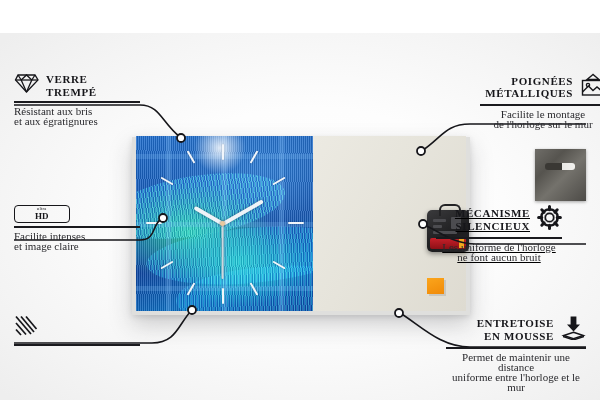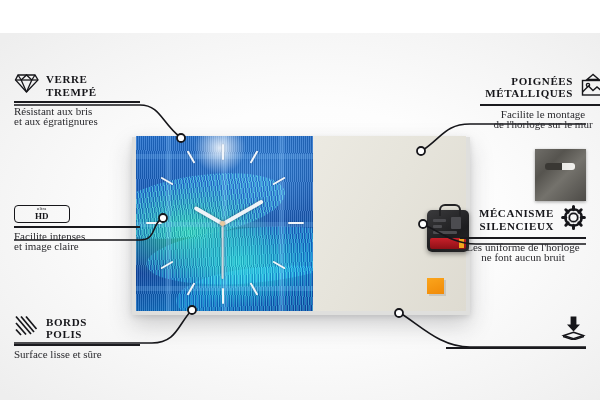--- a/index.html
+++ b/index.html
@@ -212,29 +212,22 @@
     <div class="head">
       <span class="icon">
         <svg width="25" height="22" viewBox="0 0 25 22" fill="none" stroke="#16161a" stroke-width="1.7">
           <path d="M2 1.5L17 19"></path>
             <path d="M7 1.5L20 17"></path>
             <path d="M12 1.5L22.5 14"></path>
           <path d="M2 8L12 19.5"></path>
             <path d="M2 14.5L7 20"></path>
         </svg>
       </span>
-      <span class="title">
-        <span>BORDS</span><br>
-        <span>POLIS</span>
-      </span>
-    </div>
-    <div class="rule"></div>
-    <div class="sub">
-      <span>Surface lisse et sûre</span>
-    </div>
+    </div>
+    <div class="rule"></div>
   </div>
 
   <div class="feat right" style="left:480px;top:40px;width:126px;">
     <div class="head">
       <span class="title">
         <span>POIGNÉES</span><br>
         <span>MÉTALLIQUES</span>
       </span>
       <span class="icon">
         <svg width="26" height="24" viewBox="0 0 26 24" fill="none" stroke="#16161a" stroke-width="1.4">
@@ -245,21 +238,21 @@
         </svg>
       </span>
     </div>
     <div class="rule"></div>
     <div class="sub">
       <span>Facilite le montage</span><br>
       <span>de l'horloge sur le mur</span>
     </div>
   </div>
 
-  <div class="feat right" style="left:460px;top:172px;width:126px;">
+  <div class="feat right" style="left:436px;top:172px;width:126px;text-decoration:underline;">
     <div class="head">
       <span class="title">
         <span>MÉCANISME</span><br>
         <span>SILENCIEUX</span>
       </span>
       <span class="icon">
         <svg width="25" height="25" viewBox="0 0 25 25" fill="none" stroke="#16161a" stroke-width="1.9">
           <path d="M12.5 2.2l2.6.6.9-1.1 2.1 1.5-.3 1.4 1.9 1.9 1.4-.3 1.5 2.1-1.1.9.6 2.6-1.3.6v2.7l1.3.6-.6 2.6 1.1.9-1.5 2.1-1.4-.3-1.9 1.9.3 1.4-2.1 1.5-.9-1.1-2.6.6-2.6-.6-.9 1.1-2.1-1.5.3-1.4-1.9-1.9-1.4.3L2 17.4l1.1-.9-.6-2.6" stroke-linejoin="round" opacity="0"></path>
           <circle cx="12.5" cy="12.5" r="4.4"></circle>
           <path d="M12.5 1.6v3.2M12.5 20.2v3.2M1.6 12.5h3.2M20.2 12.5h3.2M4.8 4.8l2.3 2.3M17.9 17.9l2.3 2.3M20.2 4.8l-2.3 2.3M7.1 17.9l-2.3 2.3" stroke-linecap="round" stroke-width="3"></path>
@@ -271,24 +264,32 @@
     </div>
     <div class="rule"></div>
     <div class="sub">
       <span>Les uniforme de l'horloge</span><br>
       <span>ne font aucun bruit</span>
     </div>
   </div>
 
   <div class="feat right" style="left:446px;top:282px;width:140px;">
     <div class="head">
+      <span class="title">
+        <span>ENTRETOISE</span><br>
+        <span>EN MOUSSE</span>
+      </span>
       <span class="icon">
         <svg width="25" height="25" viewBox="0 0 25 25" fill="none" stroke="#16161a" stroke-width="1.5">
           <path d="M9.6 1.5h5.8v8h3.6l-6.5 7-6.5-7h3.6z" fill="#16161a" stroke="none"></path>
           <path d="M12.5 17.2l9.8 3.3-9.8 3.2-9.8-3.2z"></path>
           <path d="M2.7 20.5v1.2l9.8 3.2 9.8-3.2v-1.2"></path>
         </svg>
       </span>
     </div>
     <div class="rule"></div>
+    <div class="sub">
+      <span>Permet de maintenir une distance</span><br>
+      <span>uniforme entre l'horloge et le mur</span>
+    </div>
   </div>
 
 </div>
 
 </body></html>

